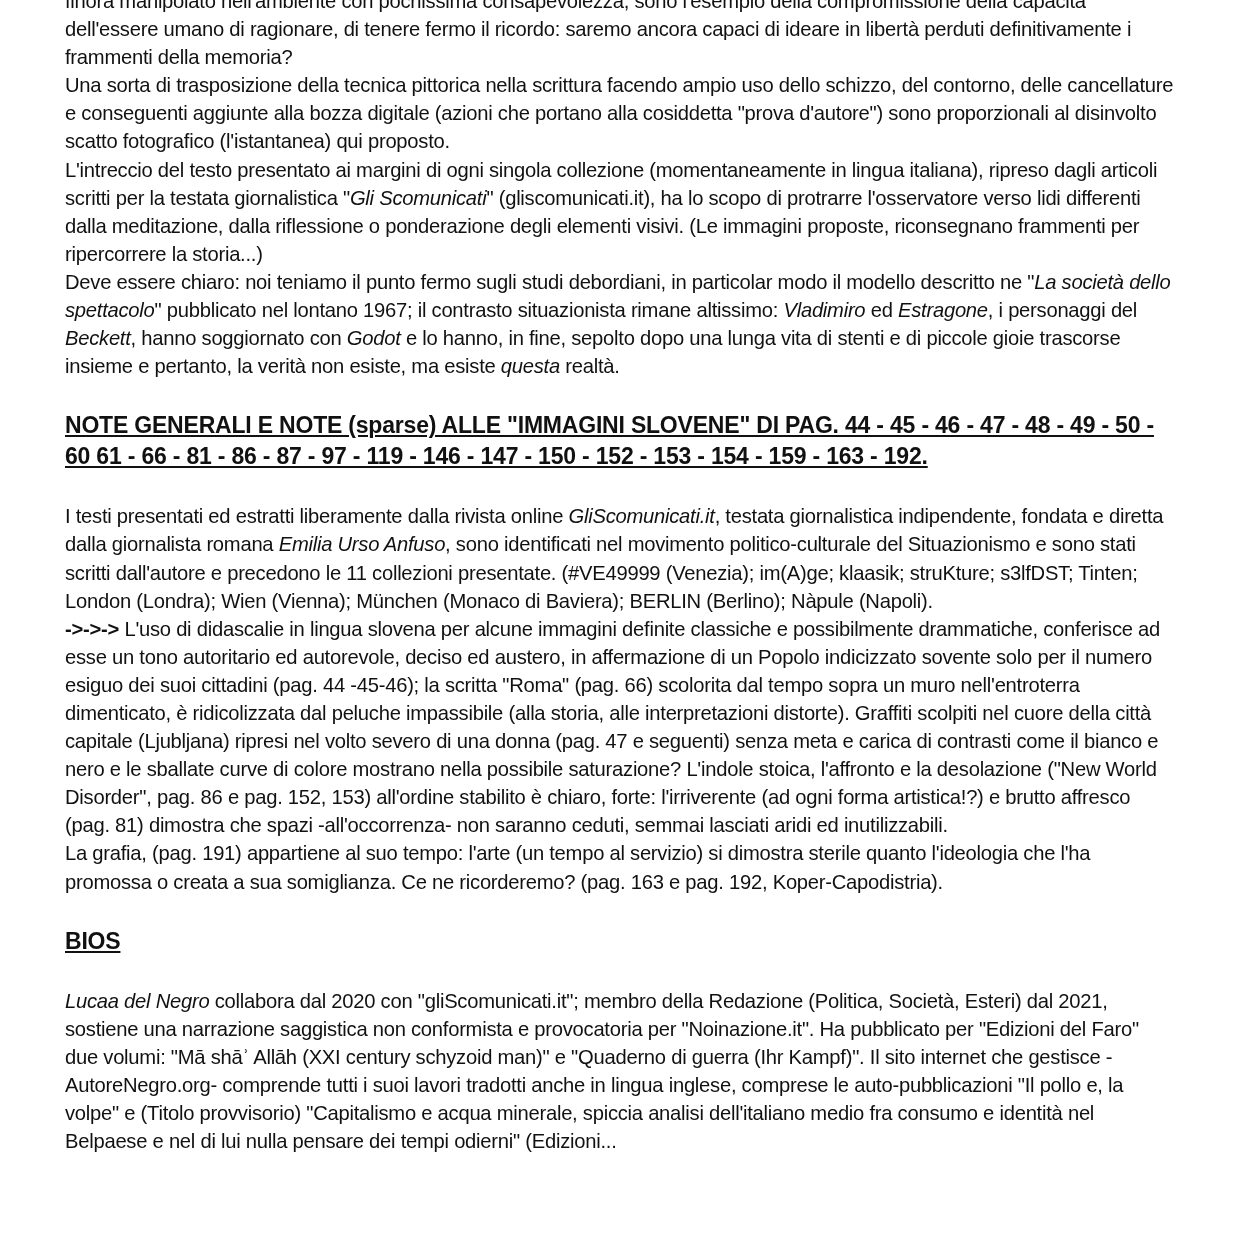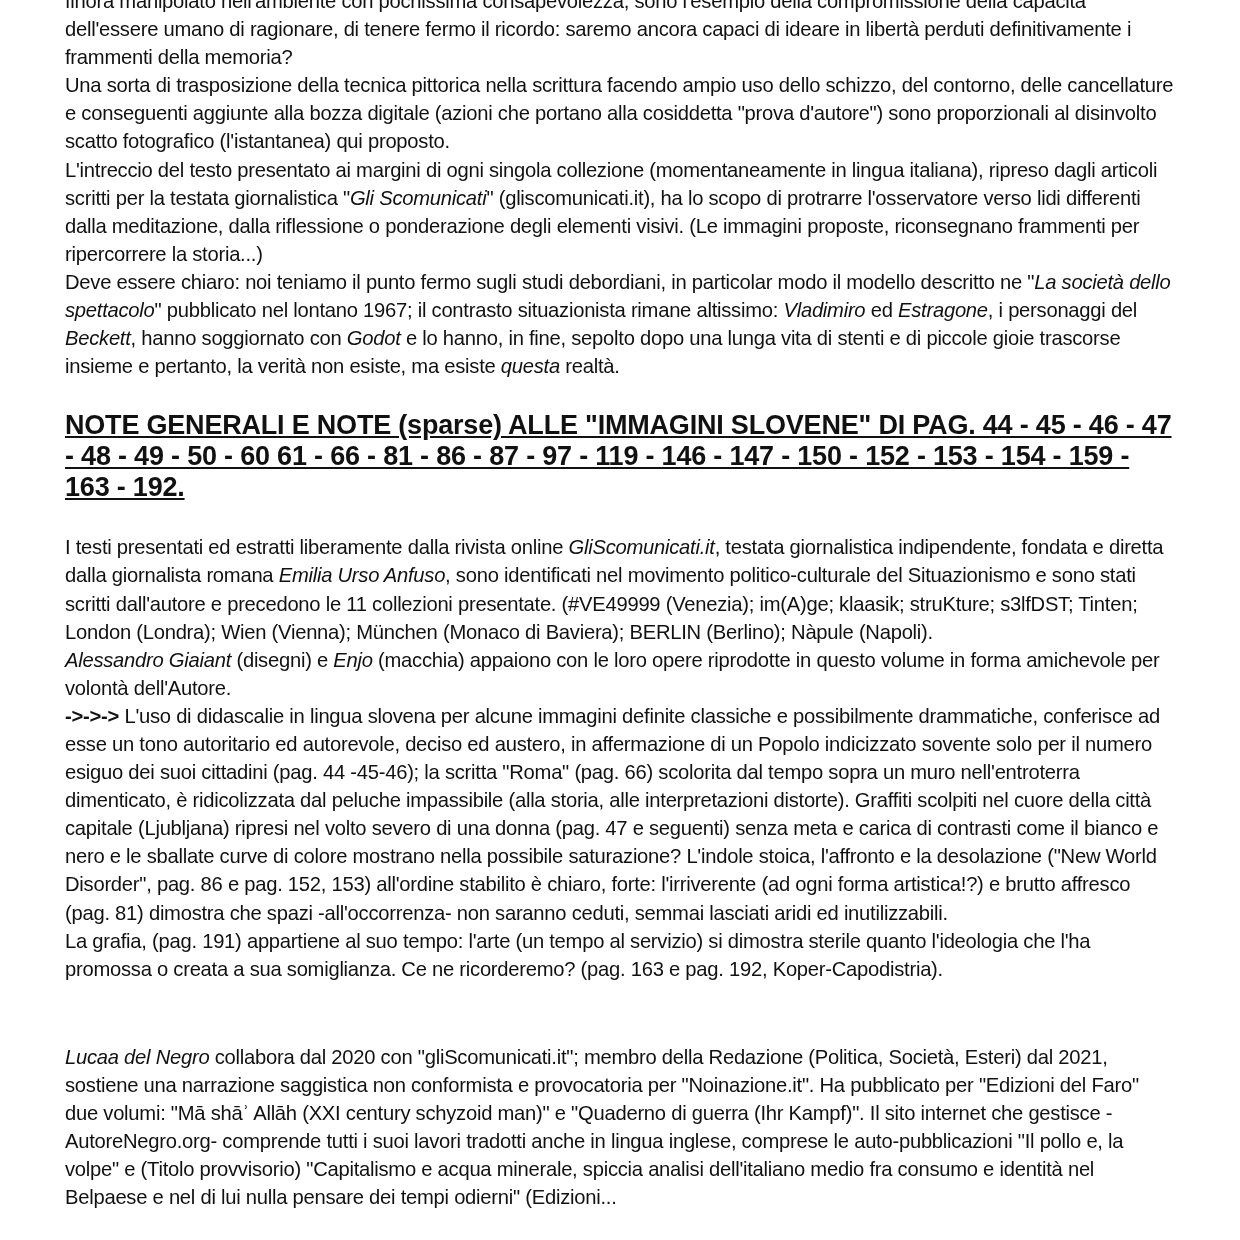--- a/index.html
+++ b/index.html
@@ -8,21 +8,21 @@
     font-family: "Liberation Sans", sans-serif;
     color: #111111;
   }
   .page {
     position: absolute; left: 65px; top: -13px; width: 1112px;
     font-size: 20.2px; line-height: 28.1px; letter-spacing: -0.25px;
   }
   .para { margin: 0; }
   .heading {
     font-weight: bold; text-decoration: underline; margin: 0;
-    font-size: 27px; line-height: 31px; letter-spacing: -0.2px;
+    font-size: 23px; line-height: 31px; letter-spacing: -0.2px;
   }
   .heading-gap-top { height: 30px; }
   .heading-gap-bottom { height: 30px; }
   i { }
   b { font-weight: bold; }
 </style>
 </head>
 <body>
 
 <div class="page">
@@ -40,28 +40,28 @@
   <p class="para"><span>Deve essere chiaro: noi teniamo il punto fermo sugli studi debordiani, in particolar modo il modello descritto ne "</span><i>La società dello spettacolo</i><span>" pubblicato nel lontano 1967; il contrasto situazionista rimane altissimo: </span><i>Vladimiro</i><span> ed </span><i>Estragone</i><span>, i personaggi del </span><i>Beckett</i><span>, hanno soggiornato con </span><i>Godot</i><span> e lo hanno, in fine, sepolto dopo una lunga vita di stenti e di piccole gioie trascorse insieme e pertanto, la verità non esiste, ma esiste </span><i>questa</i><span> realtà.</span></p>
 
   <div class="heading-gap-top"></div>
 
   <h2 class="heading">NOTE GENERALI E NOTE (sparse) ALLE "IMMAGINI SLOVENE" DI PAG. 44 - 45 - 46 - 47 - 48 - 49 - 50 - 60 61 - 66 - 81 - 86 - 87 - 97 - 119 - 146 - 147 - 150 - 152 - 153 - 154 - 159 - 163 - 192.</h2>
 
   <div class="heading-gap-bottom"></div>
 
   <p class="para"><span>I testi presentati ed estratti liberamente dalla rivista online </span><i>GliScomunicati.it</i><span>, testata giornalistica indipendente, fondata e diretta dalla giornalista romana </span><i>Emilia Urso Anfuso</i><span>, sono identificati nel movimento politico-culturale del Situazionismo e sono stati scritti dall'autore e precedono le 11 collezioni presentate. (#VE49999 (Venezia); im(A)ge; klaasik; struKture; s3lfDST; Tinten; London (Londra); Wien (Vienna); München (Monaco di Baviera); BERLIN (Berlino); Nàpule (Napoli).</span></p>
 
-  <p class="para"><i>Alessandro Giaiant</i><span> (disegni) e </span><i>Enjo</i><span> (macchia) appaiono con le loro opere riprodotte in questo volume in forma amichevole per volontà dell'Autore.</span></p>
 
   <p class="para"><b>-&gt;-&gt;-&gt;</b><span> L'uso di didascalie in lingua slovena per alcune immagini definite classiche e possibilmente drammatiche, conferisce ad esse un tono autoritario ed autorevole, deciso ed austero, in affermazione di un Popolo indicizzato sovente solo per il numero esiguo dei suoi cittadini (pag. 44 -45-46); la scritta "Roma" (pag. 66) scolorita dal tempo sopra un muro nell'entroterra dimenticato, è ridicolizzata dal peluche impassibile (alla storia, alle interpretazioni distorte). Graffiti scolpiti nel cuore della città capitale (Ljubljana) ripresi nel volto severo di una donna (pag. 47 e seguenti) senza meta e carica di contrasti come il bianco e nero e le sballate curve di colore mostrano nella possibile saturazione? L'indole stoica, l'affronto e la desolazione ("New World Disorder", pag. 86 e pag. 152, 153) all'ordine stabilito è chiaro, forte: l'irriverente (ad ogni forma artistica!?) e brutto affresco (pag. 81) dimostra che spazi -all'occorrenza- non saranno ceduti, semmai lasciati aridi ed inutilizzabili.</span></p>
 
   <p class="para">
     <span>La grafia, (pag. 191) appartiene al suo tempo: l'arte (un tempo al servizio) si dimostra sterile quanto l'ideologia che l'ha promossa o creata a sua somiglianza. Ce ne ricorderemo? (pag. 163 e pag. 192, Koper-Capodistria).</span>
   </p>
 
   <div class="heading-gap-top"></div>
 
+  <h2 class="heading">BIOS</h2>
 
   <div class="heading-gap-bottom"></div>
 
   <p class="para"><i>Lucaa del Negro</i><span> collabora dal 2020 con "gliScomunicati.it"; membro della Redazione (Politica, Società, Esteri) dal 2021, sostiene una narrazione saggistica non conformista e provocatoria per "Noinazione.it". Ha pubblicato per "Edizioni del Faro" due volumi: "Mā shāʾ Allāh (XXI century schyzoid man)" e "Quaderno di guerra (Ihr Kampf)". Il sito internet che gestisce -AutoreNegro.org- comprende tutti i suoi lavori tradotti anche in lingua inglese, comprese le auto-pubblicazioni "Il pollo e, la volpe" e (Titolo provvisorio) "Capitalismo e acqua minerale, spiccia analisi dell'italiano medio fra consumo e identità nel Belpaese e nel di lui nulla pensare dei tempi odierni" (Edizioni...</span></p>
 
 </div>
 
 </body></html>

